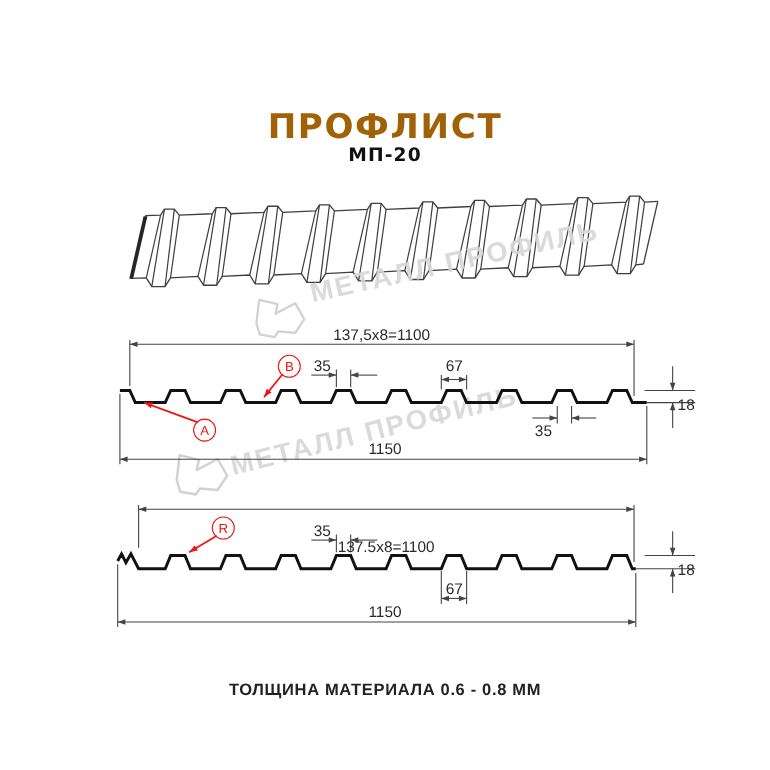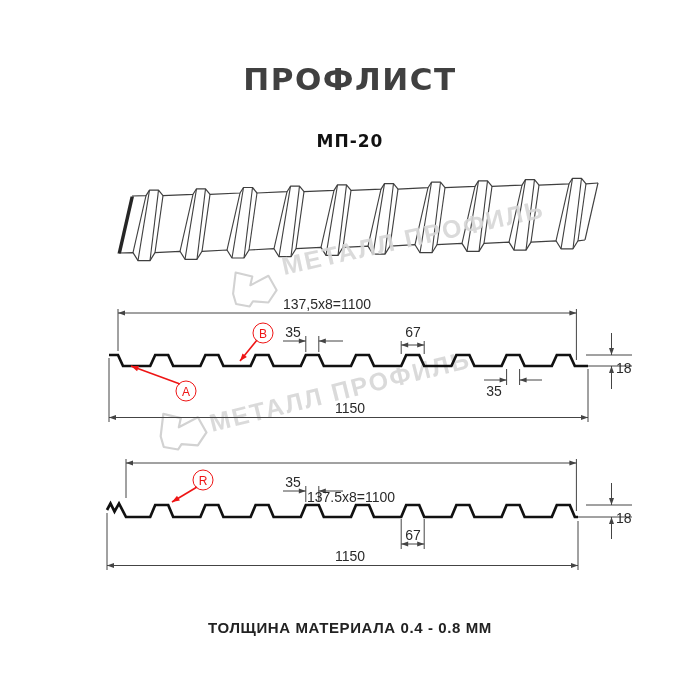--- a/index.html
+++ b/index.html
@@ -3,21 +3,21 @@
 <meta charset="utf-8">
 <style>
   html,body{margin:0;padding:0;background:#fff;}
   .page{position:relative;width:700px;height:700px;background:#ffffff;overflow:hidden;
         font-family:"Liberation Sans",sans-serif;}
   svg{position:absolute;left:0;top:0;}
   .t{position:absolute;transform:translate(-50%,-50%);white-space:nowrap;
      font:14px "Liberation Sans",sans-serif;color:#2a2a2a;}
   .t.la{transform:translate(0,-50%);margin-top:23px;}
   .title{font-family:"DejaVu Sans",sans-serif;font-weight:800;font-size:31px;
-         letter-spacing:1.5px;color:#404040;}
+         letter-spacing:1.5px;color:#a16207;margin-top:36px;}
   .subtitle{font-family:"DejaVu Sans",sans-serif;font-weight:700;font-size:17px;
             letter-spacing:1px;color:#111;}
   .footer-t{font-weight:600;font-size:15px;letter-spacing:.6px;color:#222;}
   .lbl{position:absolute;width:19px;height:19px;border:1.8px solid #ee1515;border-radius:50%;
        color:#ee1515;display:flex;align-items:center;justify-content:center;
        font:12px "Liberation Sans",sans-serif;transform:translate(-50%,-50%);background:transparent;}
 </style>
 </head>
 <body>
 
@@ -139,30 +139,30 @@
       <polygon points="131,366 139.0,366.0 137.1,371.2" fill="#ee1515"></polygon>
       <line x1="257" y1="340" x2="240" y2="361" stroke="#ee1515" stroke-width="1.6"></line>
       <polygon points="240,361 242.5,353.4 246.9,356.9" fill="#ee1515"></polygon>
       <line x1="197" y1="487" x2="172" y2="502" stroke="#ee1515" stroke-width="1.6"></line>
       <polygon points="172,502 177.0,495.7 179.9,500.5" fill="#ee1515"></polygon>
     </svg>
 
   <span class="t title" style="left:350px;top:79px;">ПРОФЛИСТ</span>
   <span class="t subtitle" style="left:350px;top:110px;margin-top:31px;">МП-20</span>
 
-  <span class="t" style="left:327px;top:304px;">137,5x8=1100</span>
+  <span class="t" style="left:347px;top:304px;">137,5x8=1100</span>
   <span class="t" style="left:293px;top:332px;">35</span>
   <span class="t" style="left:413px;top:332px;">67</span>
   <span class="t la" style="left:616px;top:345px;">18</span>
   <span class="t" style="left:494px;top:391px;">35</span>
   <span class="t" style="left:350px;top:408px;">1150</span>
   <span class="lbl" style="left:186px;top:391px;">A</span>
   <span class="lbl" style="left:263px;top:333px;">B</span>
 
   <span class="t" style="left:351px;top:454px;margin-top:43px;">137.5x8=1100</span>
   <span class="t" style="left:293px;top:482px;">35</span>
   <span class="t la" style="left:616px;top:495px;">18</span>
   <span class="t" style="left:413px;top:535px;">67</span>
   <span class="t" style="left:350px;top:556px;">1150</span>
   <span class="lbl" style="left:203px;top:480px;">R</span>
 
-  <span class="t footer-t" style="left:350px;top:627px;">ТОЛЩИНА МАТЕРИАЛА 0.4 - 0.8 ММ</span>
+  <span class="t footer-t" style="left:350px;top:627px;">ТОЛЩИНА МАТЕРИАЛА 0.6 - 0.8 ММ</span>
 </div>
 
 </body></html>

